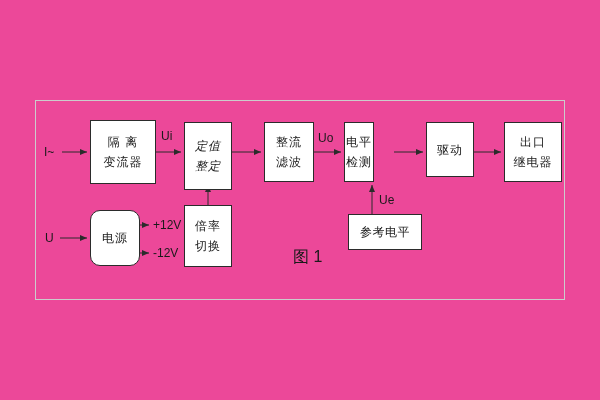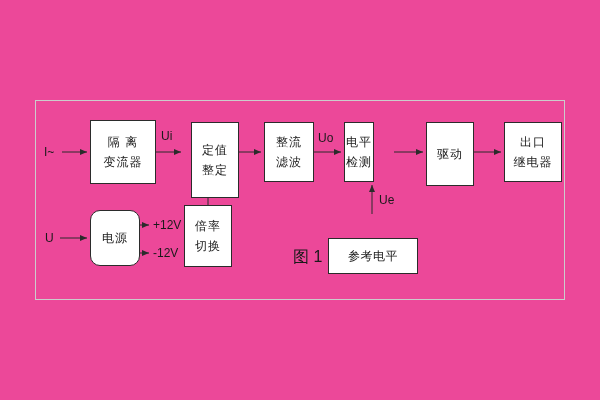--- a/index.html
+++ b/index.html
@@ -49,28 +49,28 @@
   }
   svg.wires {
     position: absolute;
     left: 0; top: 0;
     width: 600px; height: 400px;
     pointer-events: none;
   }
 
   
   .b-isolation   { left: 90px;  top: 120px; width: 66px; height: 64px; }
-  .b-setting     { left: 191px; top: 122px; width: 48px; height: 76px; }
+  .b-setting     { left: 184px; top: 122px; width: 48px; height: 68px; font-style: italic; }
   .b-rectifier   { left: 264px; top: 122px; width: 50px; height: 60px; }
   .b-level       { left: 344px; top: 122px; width: 30px; height: 60px; }
-  .b-drive       { left: 426px; top: 122px; width: 48px; height: 64px; }
+  .b-drive       { left: 426px; top: 122px; width: 48px; height: 55px; }
   .b-output      { left: 504px; top: 122px; width: 58px; height: 60px; }
   .b-power       { left: 90px;  top: 210px; width: 50px; height: 56px; border-radius: 10px; }
   .b-ratio       { left: 184px; top: 205px; width: 48px; height: 62px; }
-  .b-reference   { left: 328px; top: 214px; width: 90px; height: 36px; letter-spacing: 0.5px; margin-top: 24px; }
+  .b-reference   { left: 348px; top: 214px; width: 74px; height: 36px; letter-spacing: 0.5px; }
 </style>
 </head>
 <body>
 
 <div class="stage">
 
   <div class="frame"></div>
 
   <svg class="wires" viewBox="0 0 600 400" xmlns="http://www.w3.org/2000/svg">
     <defs>

